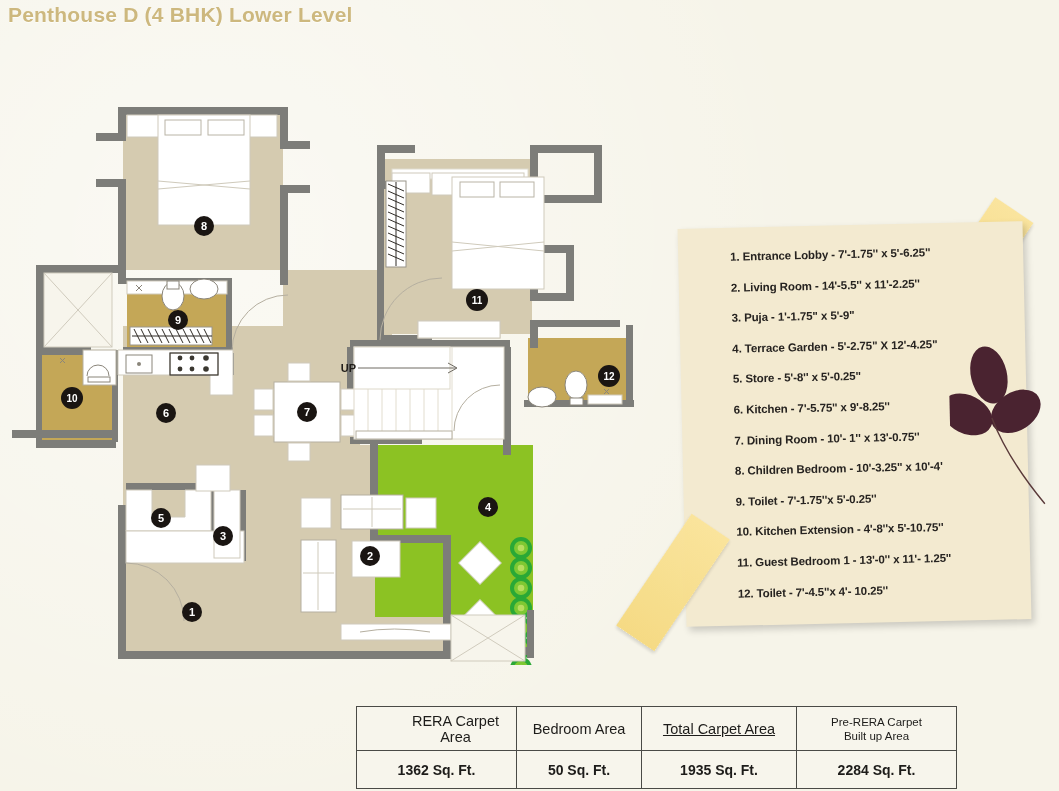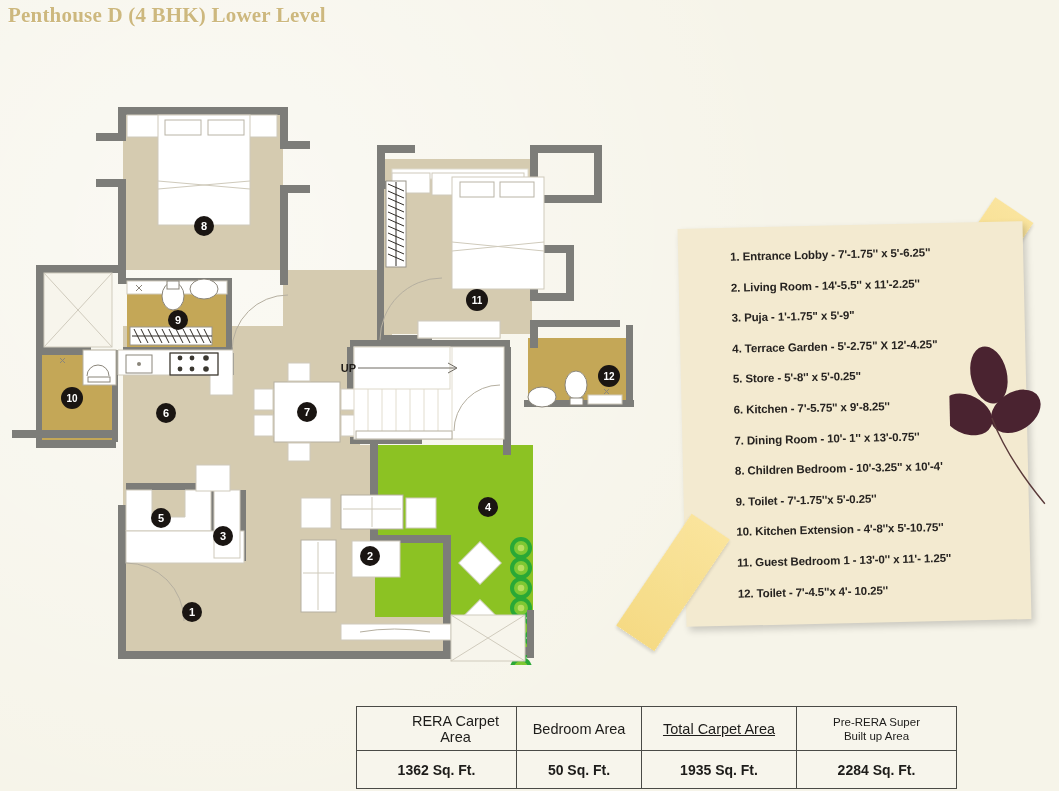--- a/index.html
+++ b/index.html
@@ -16,21 +16,21 @@
       radial-gradient(circle at 20% 30%, rgba(255,255,255,.5), rgba(0,0,0,0) 60%),
       #f6f4e9;
   }
 
   
   #title {
     position: absolute; left: 8px; top: 3px;
     font-size: 21px; font-weight: bold;
     letter-spacing: .2px;
     color: #cdb87e;
-    font-family: Liberation Serif, serif;
+    font-family: Liberation Sans, sans-serif;
     text-shadow: 0 1px 0 rgba(255,255,255,.7);
     white-space: nowrap;
   }
 
   
   #plan { position: absolute; left: 0px; top: 85px; }
 
   
   #note-wrap { position: absolute; left: 672px; top: 215px; width: 370px; height: 425px; }
   #note-card {
@@ -452,21 +452,21 @@
           <th style="width: 160px; padding-left: 48px;">
             <div>RERA Carpet Area</div>
           </th>
           <th style="width: 125px;">
             <div>Bedroom Area</div>
           </th>
           <th style="width: 155px; text-decoration: underline;">
             <div>Total Carpet Area</div>
           </th>
           <th class="small" style="width: 160px;">
-            <div>Pre-RERA Super</div>
+            <div>Pre-RERA Carpet</div>
             <div>Built up Area</div>
           </th>
         </tr>
       </thead>
     <tbody>
         <tr id="area-body">
           <td>1362 Sq. Ft.</td>
           <td>50 Sq. Ft.</td>
           <td>1935 Sq. Ft.</td>
           <td>2284 Sq. Ft.</td>

